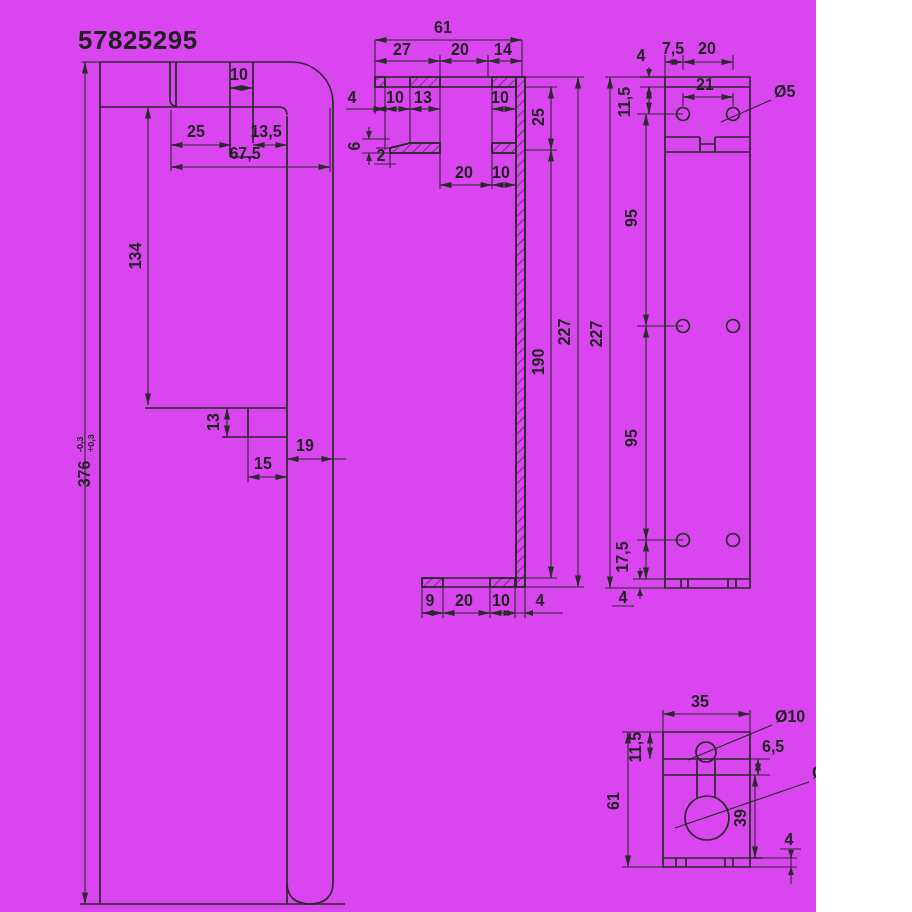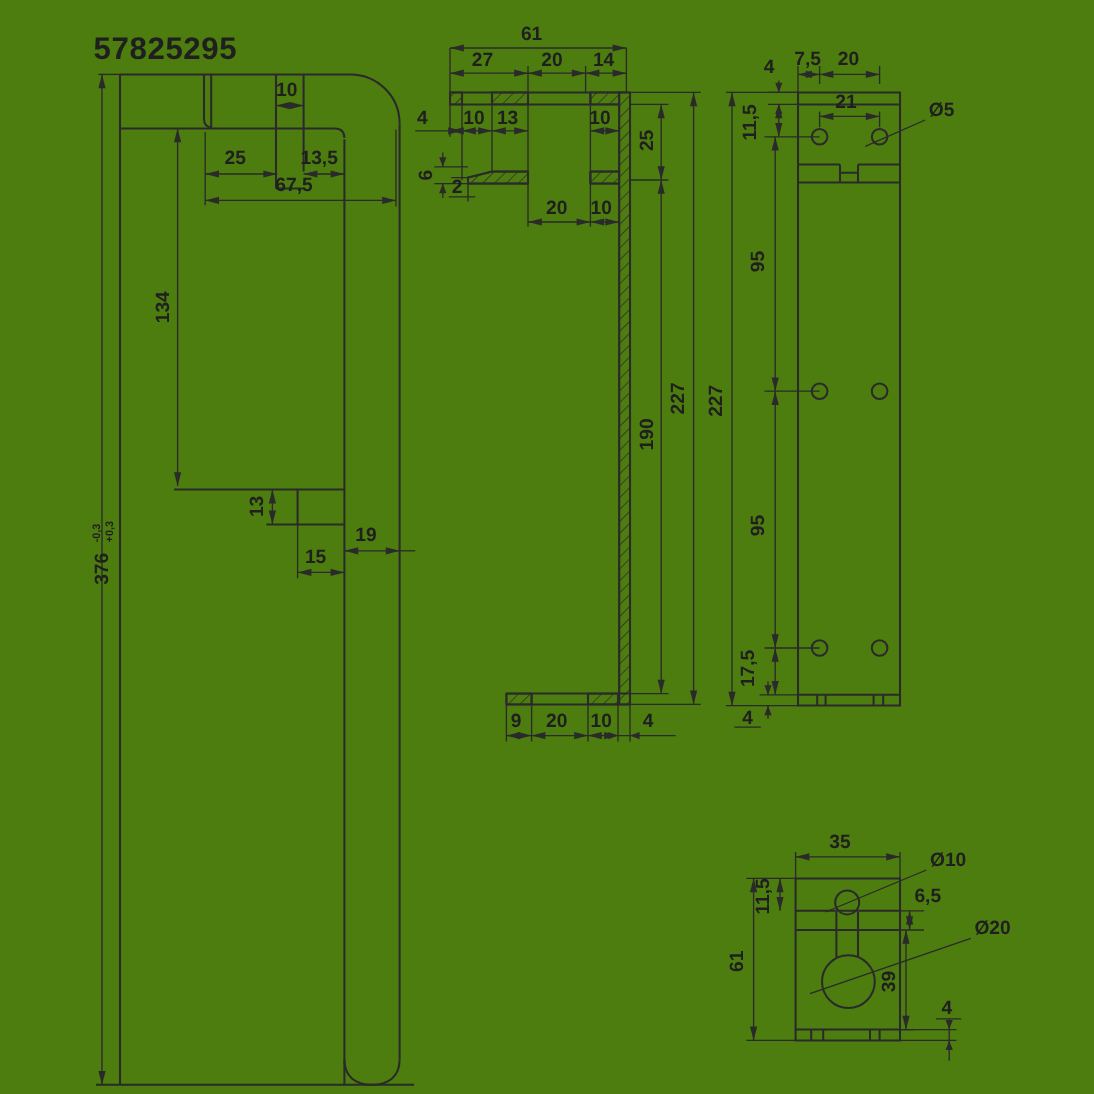--- a/index.html
+++ b/index.html
@@ -1,16 +1,16 @@
 <!DOCTYPE html>
 <html><head>
 <meta charset="utf-8">
 <style>
   html,body{margin:0;padding:0;background:#ffffff;}
-  .stage{width:912px;height:912px;background:#4d7c0f;position:relative;overflow:hidden;}
+  .stage{width:816px;height:912px;background:#d946ef;position:relative;overflow:hidden;}
   svg{display:block;}
   svg text{font-family:"Liberation Sans","DejaVu Sans",sans-serif;font-weight:bold;font-size:16px;fill:#1f1f1f;text-anchor:middle;}
   text.title{font-size:26px;letter-spacing:0.5px;text-anchor:start;}
   text.tol{font-size:9px;text-anchor:start;}
   text.ts{text-anchor:start;}
   .g{stroke:#2a2a2a;stroke-width:1.7;fill:none;stroke-linecap:butt;}
   .d{stroke:#2a2a2a;stroke-width:1.1;fill:none;}
   .da{stroke:#2a2a2a;stroke-width:1.1;fill:none;marker-start:url(#mS);marker-end:url(#mE);}
   .h{stroke:#2a2a2a;stroke-width:1.4;fill:url(#hatch);}
   .ar{fill:#2a2a2a;stroke:none;}

